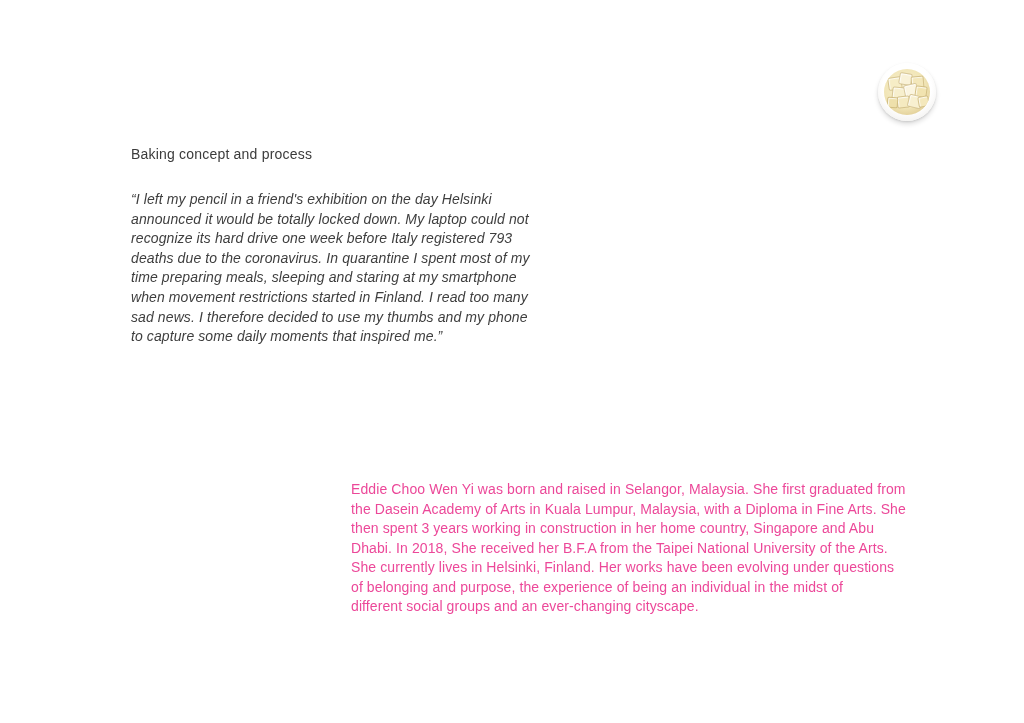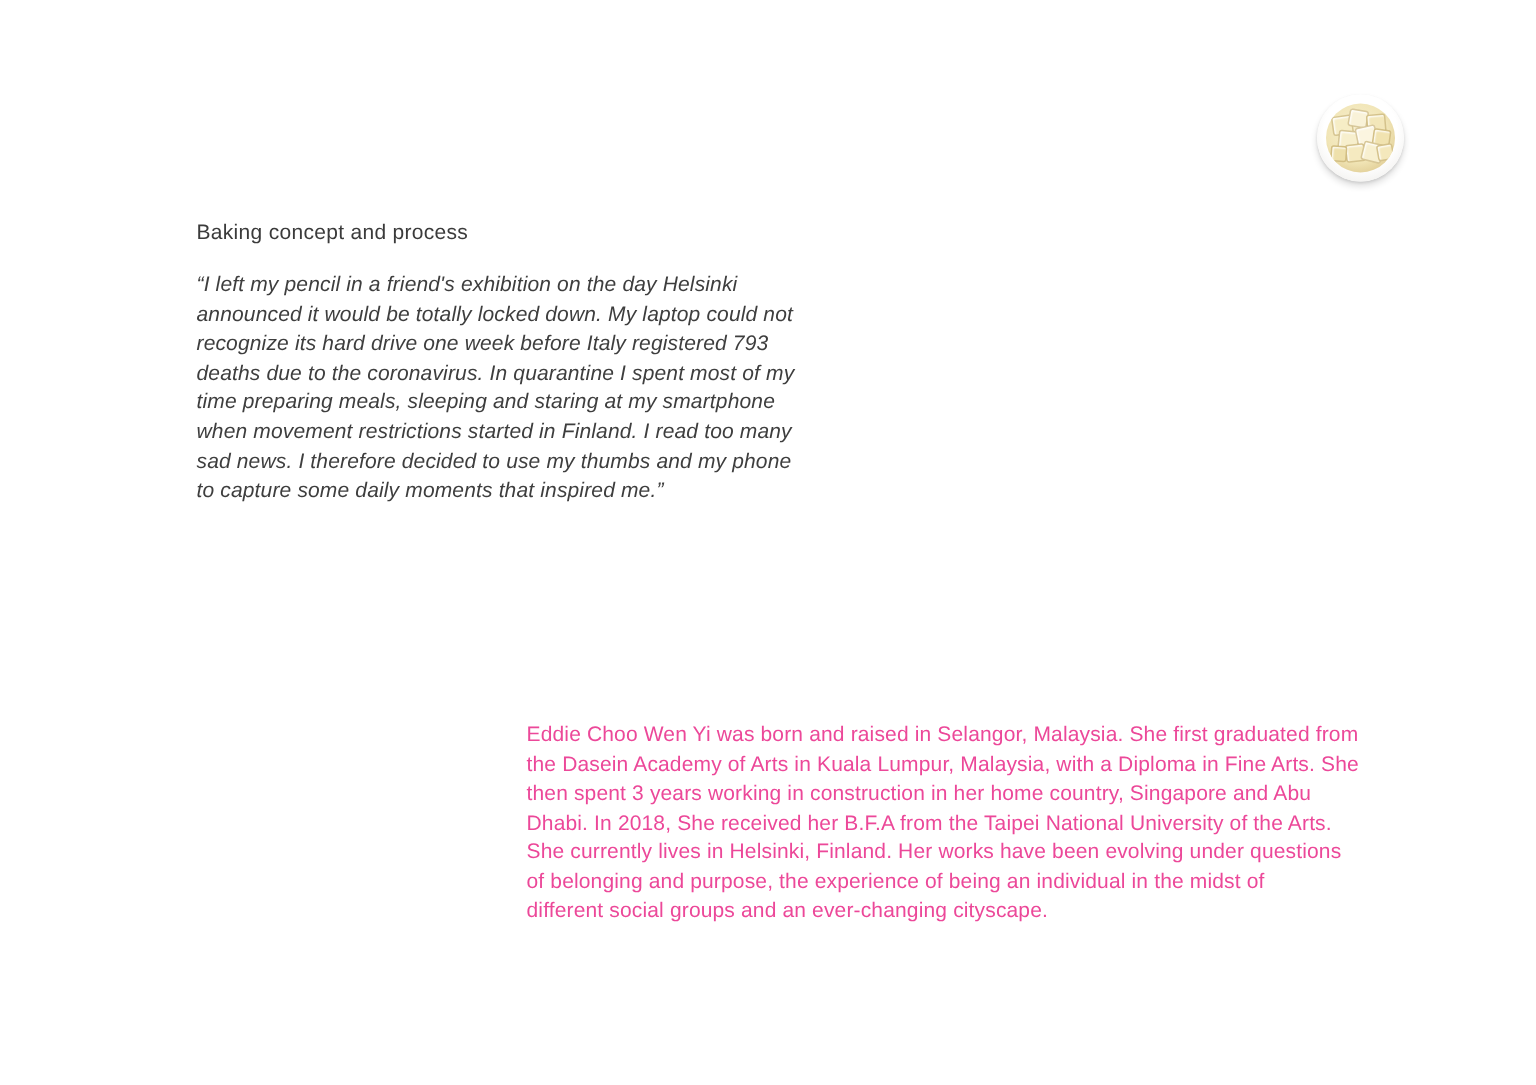--- a/index.html
+++ b/index.html
@@ -23,21 +23,21 @@
     top: 145px;
     font-size: 14px;
     line-height: 18px;
     letter-spacing: 0.2px;
     color: #3b3b3b;
   }
 
   .quote-block {
     position: absolute;
     left: 131px;
-    top: 180px;
+    top: 190px;
     width: 470px;
     font-size: 14px;
     font-style: italic;
     line-height: 19.6px;
     letter-spacing: 0.1px;
     white-space: pre-line;
     color: #3e3e3e;
   }
 
   .bio-block {

